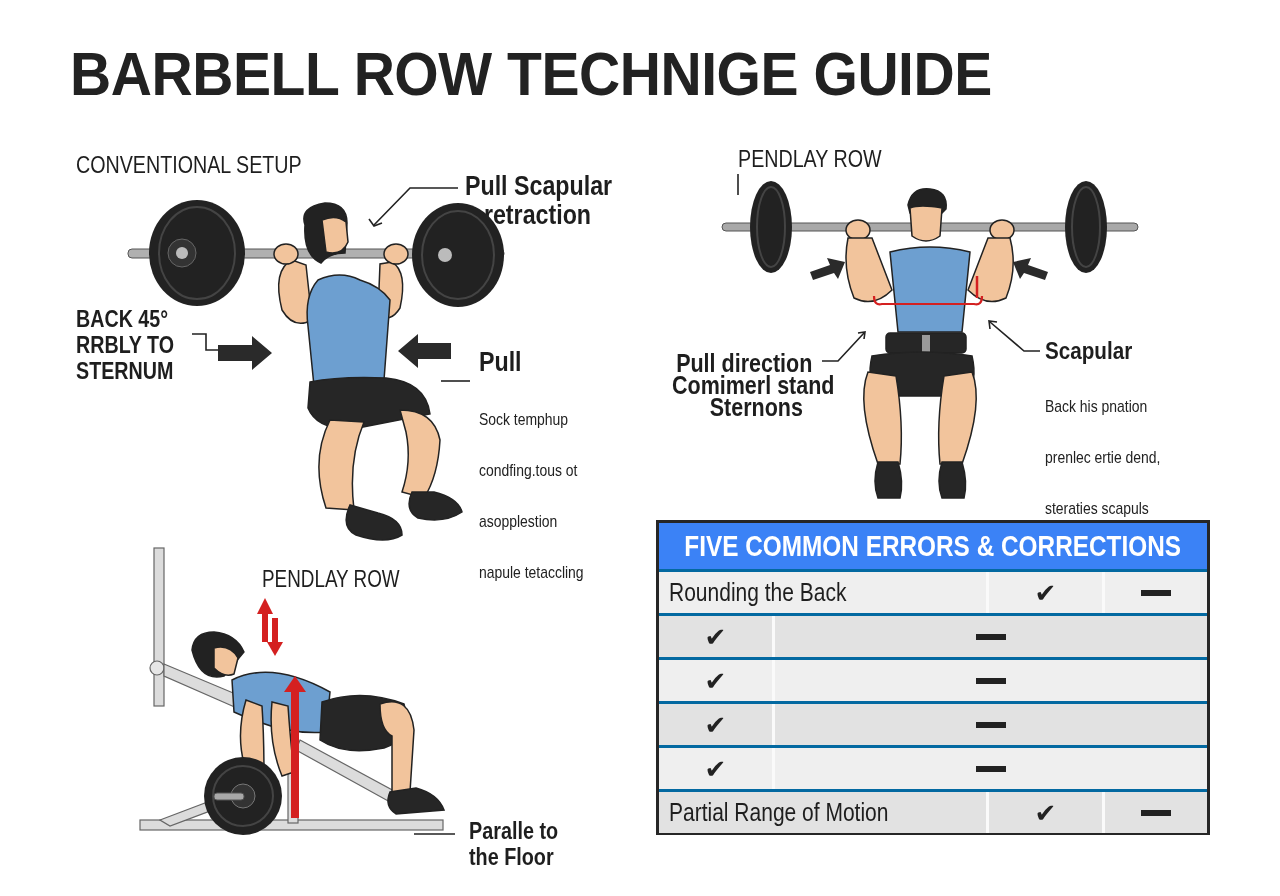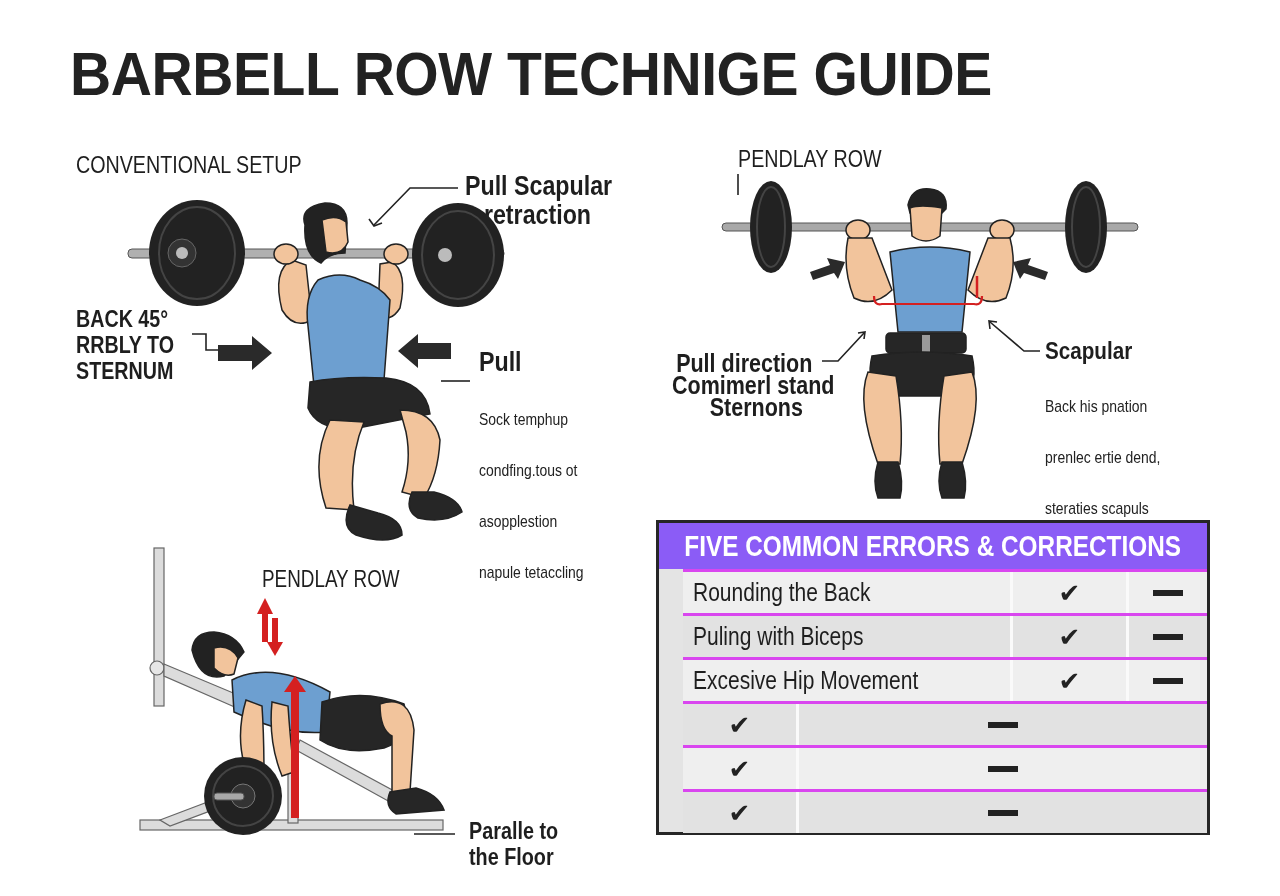--- a/index.html
+++ b/index.html
@@ -31,29 +31,29 @@
 
   svg { position: absolute; overflow: visible; }
 
   
   .errors-table {
     left: 656px; top: 520px; width: 554px; height: 315px;
     border: 3px solid #262626;
     background: #e4e4e4;
   }
   .errors-header {
-    height: 46px; background: #8b5cf6; color: #ffffff;
+    height: 46px; background: #3b82f6; color: #ffffff;
     display: flex; align-items: center; justify-content: center;
   }
   .errors-header span {
     font-size: 29px; font-weight: 700; white-space: nowrap;
     transform: scaleX(0.84); display: inline-block;
   }
   .errors-row {
-    height: 44px; display: flex; border-top: 3px solid #d946ef; margin-left: 24px;
+    height: 44px; display: flex; border-top: 3px solid #0369a1;
   }
   .errors-row:nth-child(odd) { background: #efefef; }
   .errors-row:nth-child(even) { background: #e2e2e2; }
   .cell-label {
     width: 330px; display: flex; align-items: center; padding-left: 10px;
     border-right: 3px solid #fafafa; overflow: visible;
   }
   .cell-label span {
     font-size: 25px; white-space: nowrap; color: #1e1e1e;
     transform: scaleX(0.84); transform-origin: left center; display: inline-block;
@@ -262,58 +262,55 @@
           <span>Rounding the Back</span>
         </div>
       <div class="cell-check">
           <span class="check-mark">✔</span>
         </div>
       <div class="cell-dash">
           <div class="dash-mark"></div>
         </div>
     </div>
     <div class="errors-row">
+      <div class="cell-check">
+          <span class="check-mark">✔</span>
+        </div>
+      <div class="cell-dash">
+          <div class="dash-mark"></div>
+        </div>
+    </div>
+    <div class="errors-row">
+      <div class="cell-check">
+          <span class="check-mark">✔</span>
+        </div>
+      <div class="cell-dash">
+          <div class="dash-mark"></div>
+        </div>
+    </div>
+    <div class="errors-row">
+      <div class="cell-check">
+          <span class="check-mark">✔</span>
+        </div>
+      <div class="cell-dash">
+          <div class="dash-mark"></div>
+        </div>
+    </div>
+    <div class="errors-row">
+      <div class="cell-check">
+          <span class="check-mark">✔</span>
+        </div>
+      <div class="cell-dash">
+          <div class="dash-mark"></div>
+        </div>
+    </div>
+    <div class="errors-row">
       <div class="cell-label">
-          <span>Puling with Biceps</span>
-        </div>
-      <div class="cell-check">
-          <span class="check-mark">✔</span>
-        </div>
-      <div class="cell-dash">
-          <div class="dash-mark"></div>
-        </div>
-    </div>
-    <div class="errors-row">
-      <div class="cell-label">
-          <span>Excesive Hip Movement</span>
-        </div>
-      <div class="cell-check">
-          <span class="check-mark">✔</span>
-        </div>
-      <div class="cell-dash">
-          <div class="dash-mark"></div>
-        </div>
-    </div>
-    <div class="errors-row">
-      <div class="cell-check">
-          <span class="check-mark">✔</span>
-        </div>
-      <div class="cell-dash">
-          <div class="dash-mark"></div>
-        </div>
-    </div>
-    <div class="errors-row">
-      <div class="cell-check">
-          <span class="check-mark">✔</span>
-        </div>
-      <div class="cell-dash">
-          <div class="dash-mark"></div>
-        </div>
-    </div>
-    <div class="errors-row">
+          <span>Partial Range of Motion</span>
+        </div>
       <div class="cell-check">
           <span class="check-mark">✔</span>
         </div>
       <div class="cell-dash">
           <div class="dash-mark"></div>
         </div>
     </div>
   </div>
 </div>
 

